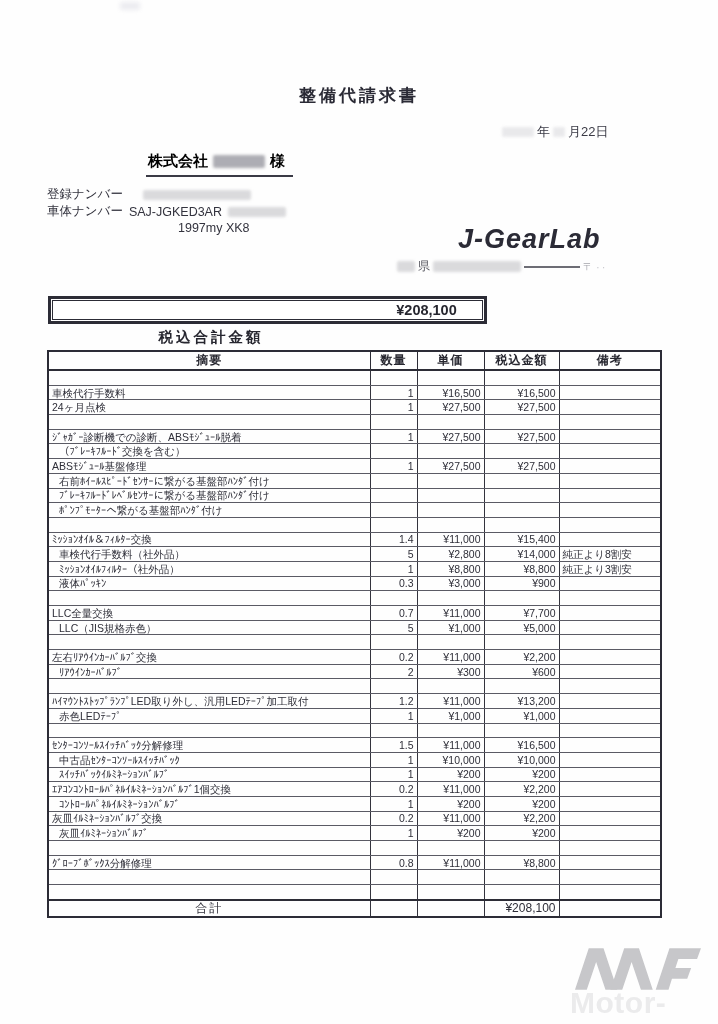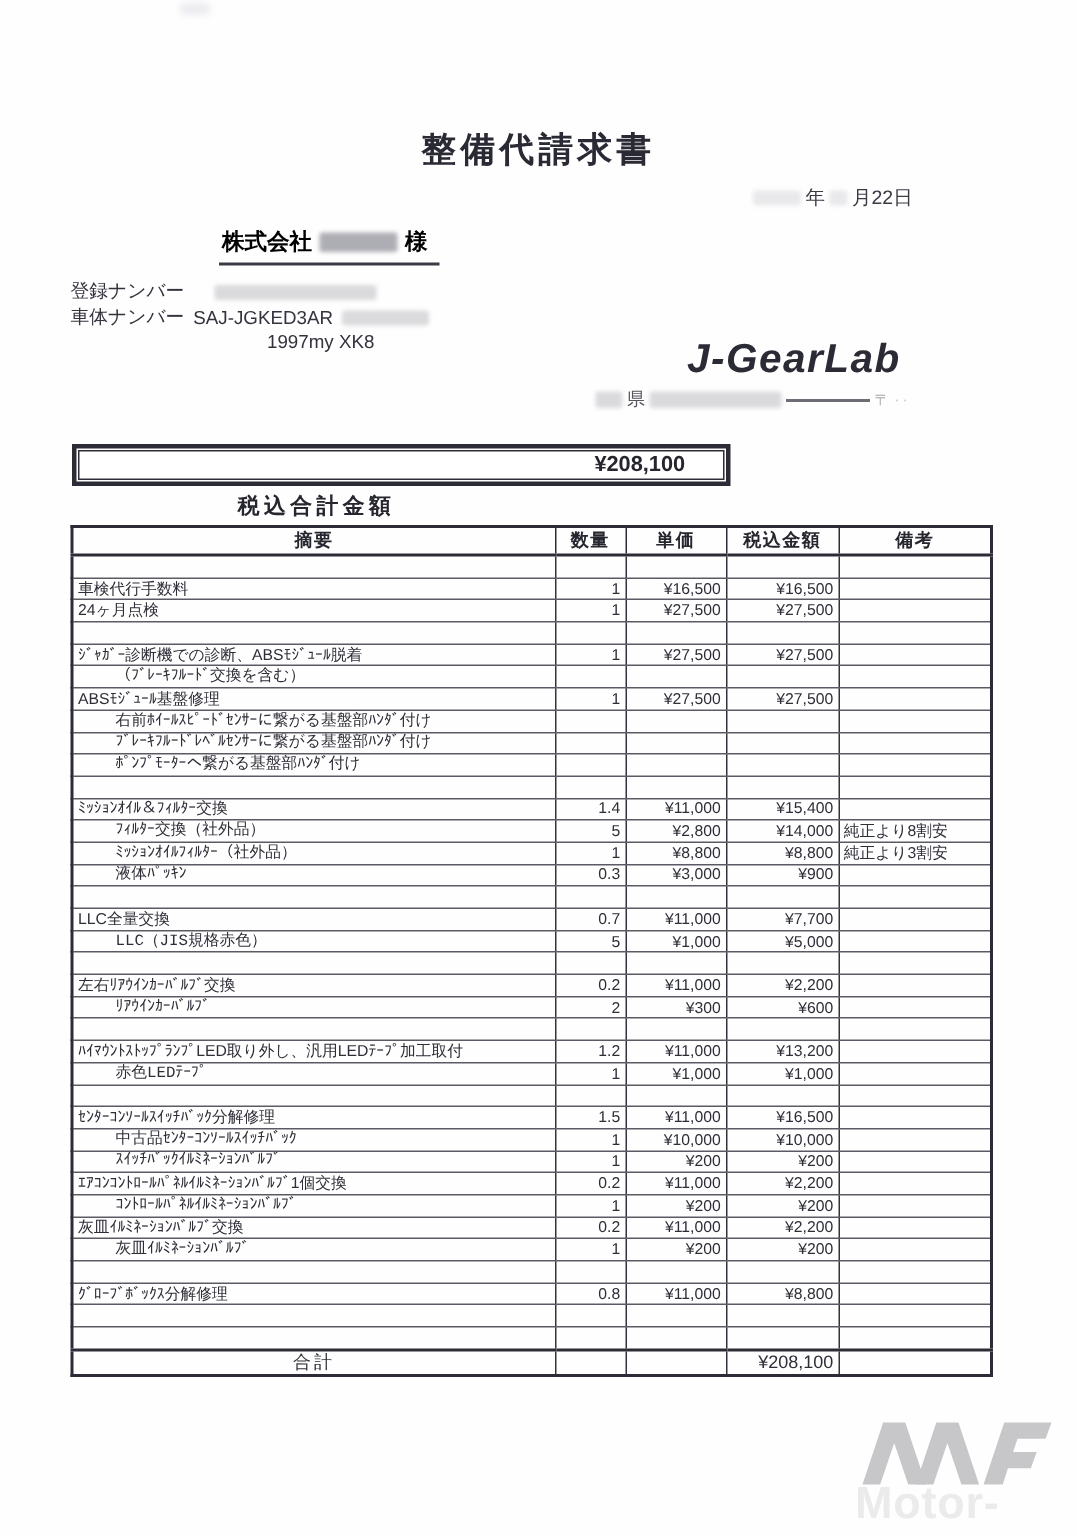--- a/index.html
+++ b/index.html
@@ -13,21 +13,21 @@
     filter:blur(1.5px); border-radius:2px; vertical-align:middle;
   }
   .smudge.faint { background:#d5d5da; opacity:.5; }
   .smudge.dark  { background:#9a9aa2; opacity:.8; }
 
   .scan-artifact { position:absolute; left:120px; top:2px; width:20px; height:8px;
     background:#ececf0; filter:blur(2px); border-radius:3px; }
 
   .title {
     position:absolute; top:84px; left:0; width:718px; text-align:center;
-    font-size:23px; font-weight:bold; letter-spacing:3px; color:#2a2a35;
+    font-size:17px; font-weight:bold; letter-spacing:3px; color:#2a2a35;
   }
   .date-line {
     position:absolute; top:124px; left:502px; height:16px;
     display:flex; align-items:center; gap:3px; font-size:13px; color:#3a3a45;
   }
   .customer {
     position:absolute; top:150px; left:146px; height:22px;
     display:flex; align-items:center; gap:5px;
     font-size:15px; font-weight:bold; color:#000000;
     border-bottom:2px solid #3a3a45; padding:0 8px 3px 2px;
@@ -75,21 +75,21 @@
     height:16px; font-size:12px; font-weight:bold; padding:0 2px;
     letter-spacing:1px; color:#26262f;
   }
   table.invoice td {
     border-top:1px solid #5a5a64; border-bottom:1px solid #5a5a64;
     border-left:1px solid #33333d; border-right:1px solid #33333d;
     height:13.7px; line-height:12px; padding:0 3px;
     overflow:hidden; white-space:nowrap;
   }
   td.c-desc { text-align:left; }
-  td.c-desc.indent { padding-left:28px;font-family:Liberation Mono, monospace; }
+  td.c-desc.indent { padding-left:10px; }
   td.c-qty, td.c-unit, td.c-amount { text-align:right; padding-right:5px; }
   td.c-note { text-align:left; padding-left:4px; }
   table.invoice tfoot td {
     border-top:2px solid #2c2c36; height:15px; font-size:12px;
   }
   tfoot td.total-label-cell { text-align:center; letter-spacing:2px; }
   tfoot td.c-amount { font-size:11.5px; }
 
   .wm-logo { position:absolute; left:573px; top:944px; }
   .wm-text {
@@ -248,21 +248,21 @@
           <td class="c-note"></td>
         </tr>
         <tr>
           <td class="c-desc">ﾐｯｼｮﾝｵｲﾙ＆ﾌｨﾙﾀｰ交換</td>
           <td class="c-qty">1.4</td>
           <td class="c-unit">¥11,000</td>
           <td class="c-amount">¥15,400</td>
           <td class="c-note"></td>
         </tr>
         <tr>
-          <td class="c-desc indent">ﾌｨﾙﾀｰ交換（社外品）</td>
+          <td class="c-desc indent">車検代行手数料（社外品）</td>
           <td class="c-qty">5</td>
           <td class="c-unit">¥2,800</td>
           <td class="c-amount">¥14,000</td>
           <td class="c-note">純正より8割安</td>
         </tr>
         <tr>
           <td class="c-desc indent">ﾐｯｼｮﾝｵｲﾙﾌｨﾙﾀｰ（社外品）</td>
           <td class="c-qty">1</td>
           <td class="c-unit">¥8,800</td>
           <td class="c-amount">¥8,800</td>

